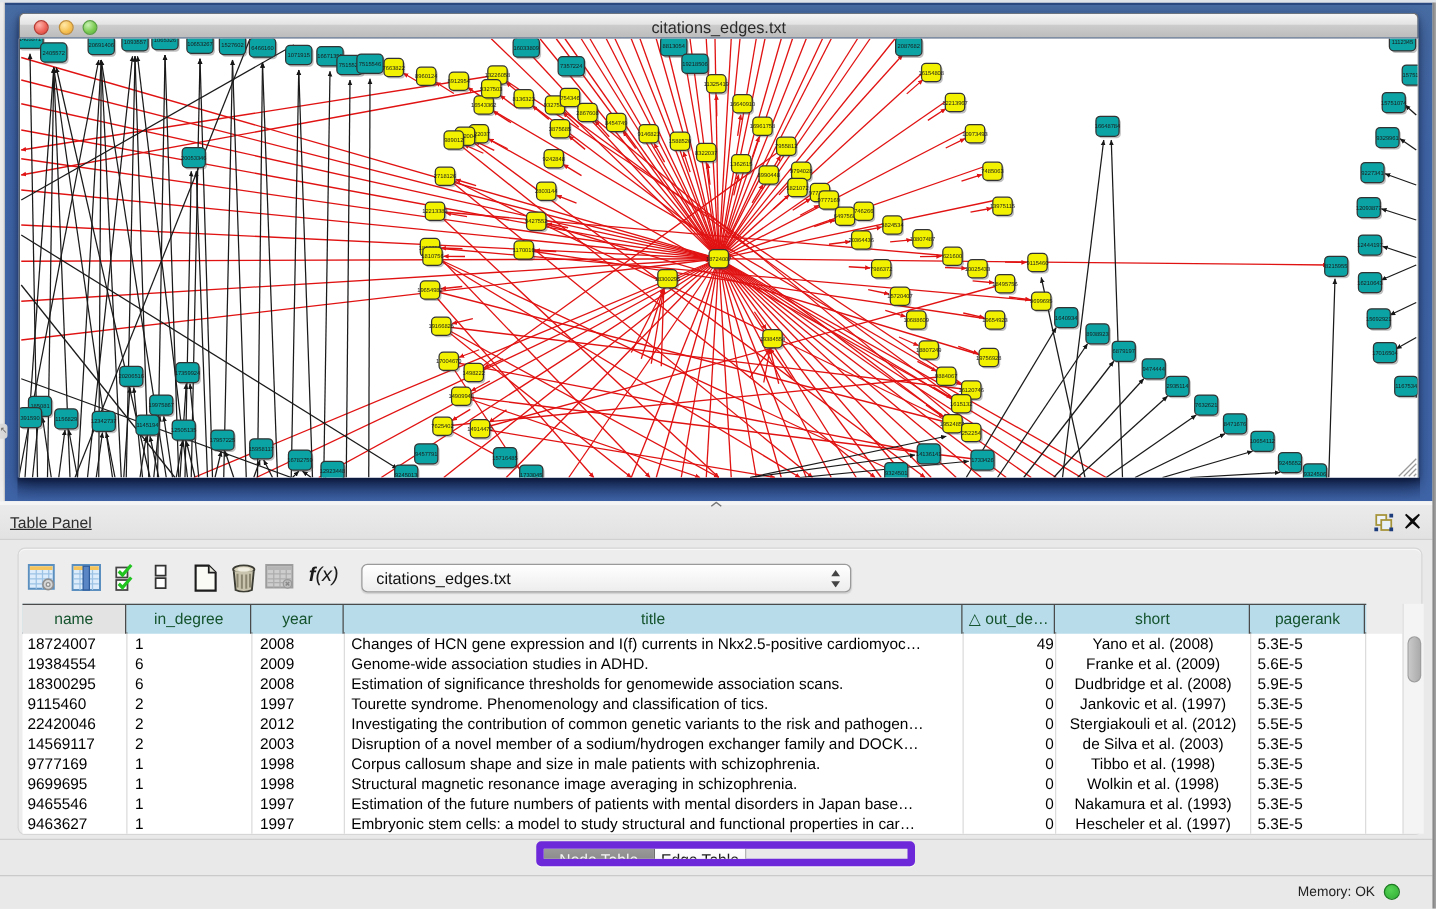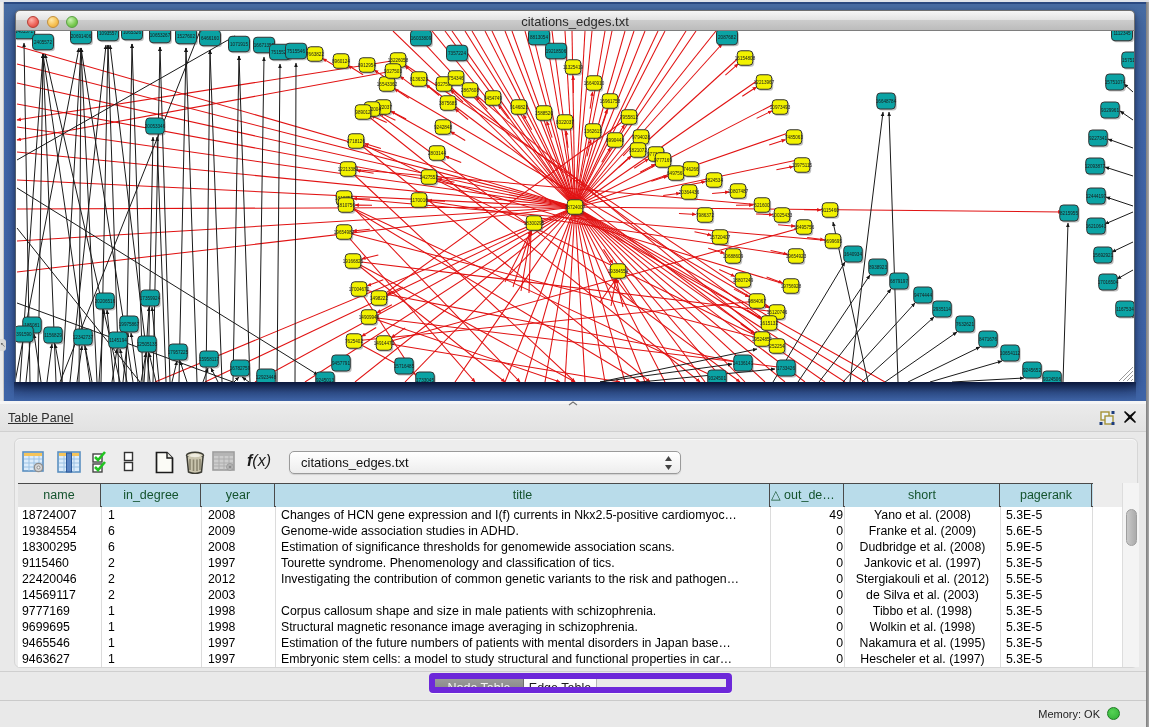--- a/index.html
+++ b/index.html
@@ -820,21 +820,21 @@
     <div id="combo">citations_edges.txt<svg width="9" height="14" viewBox="0 0 9 14" style="position:absolute;right:7px;top:4px">
             <path d="M4.5,0 L8,5 L1,5 z" fill="#444"></path>
             <path d="M4.5,14 L8,9 L1,9 z" fill="#444"></path>
           </svg></div>
     <div id="tbl">
       <div id="thead">
         <div class="th" style="left:0;   width:83px;  background:#e3e3e3;">name</div>
         <div class="th" style="left:84px; width:99px;">in_degree</div>
         <div class="th" style="left:184px;width:73px;">year</div>
         <div class="th" style="left:258px;width:494px;">title</div>
-        <div class="th" style="left:753px;width:73px; text-align:left; padding-left:0;">△ out_de…</div>
+        <div class="th" style="left:753px;width:73px; text-align:center; padding-left:0;">△ out_de…</div>
         <div class="th" style="left:827px;width:155px;">short</div>
         <div class="th" style="left:983px;width:91px;">pagerank</div>
       </div>
       <div id="tbody">
 <div class="tr">
 <div class="c c1">18724007</div>
               <div class="c c2">1</div>
               <div class="c c3">2008</div>
 <div class="c c4">Changes of HCN gene expression and I(f) currents in Nkx2.5‑positive cardiomyoc…</div>
               <div class="c c5">49</div>
@@ -874,20 +874,21 @@
               <div class="c c3">2012</div>
 <div class="c c4">Investigating the contribution of common genetic variants to the risk and pathogen…</div>
               <div class="c c5">0</div>
               <div class="c c6">Stergiakouli et al. (2012)</div>
 <div class="c c7">5.5E-5</div>
             </div>
 <div class="tr">
 <div class="c c1">14569117</div>
               <div class="c c2">2</div>
               <div class="c c3">2003</div>
+<div class="c c4">Disruption of a novel member of a sodium/hydrogen exchanger family and DOCK…</div>
               <div class="c c5">0</div>
               <div class="c c6">de Silva et al. (2003)</div>
 <div class="c c7">5.3E-5</div>
             </div>
 <div class="tr">
 <div class="c c1">9777169</div>
               <div class="c c2">1</div>
               <div class="c c3">1998</div>
 <div class="c c4">Corpus callosum shape and size in male patients with schizophrenia.</div>
               <div class="c c5">0</div>
@@ -902,21 +903,21 @@
               <div class="c c5">0</div>
               <div class="c c6">Wolkin et al. (1998)</div>
 <div class="c c7">5.3E-5</div>
             </div>
 <div class="tr">
 <div class="c c1">9465546</div>
               <div class="c c2">1</div>
               <div class="c c3">1997</div>
 <div class="c c4">Estimation of the future numbers of patients with mental disorders in Japan base…</div>
               <div class="c c5">0</div>
-              <div class="c c6">Nakamura et al. (1995)</div>
+              <div class="c c6">Nakamura et al. (1993)</div>
 <div class="c c7">5.3E-5</div>
             </div>
 <div class="tr">
 <div class="c c1">9463627</div>
               <div class="c c2">1</div>
               <div class="c c3">1997</div>
 <div class="c c4">Embryonic stem cells: a model to study structural and functional properties in car…</div>
               <div class="c c5">0</div>
               <div class="c c6">Hescheler et al. (1997)</div>
 <div class="c c7">5.3E-5</div>

